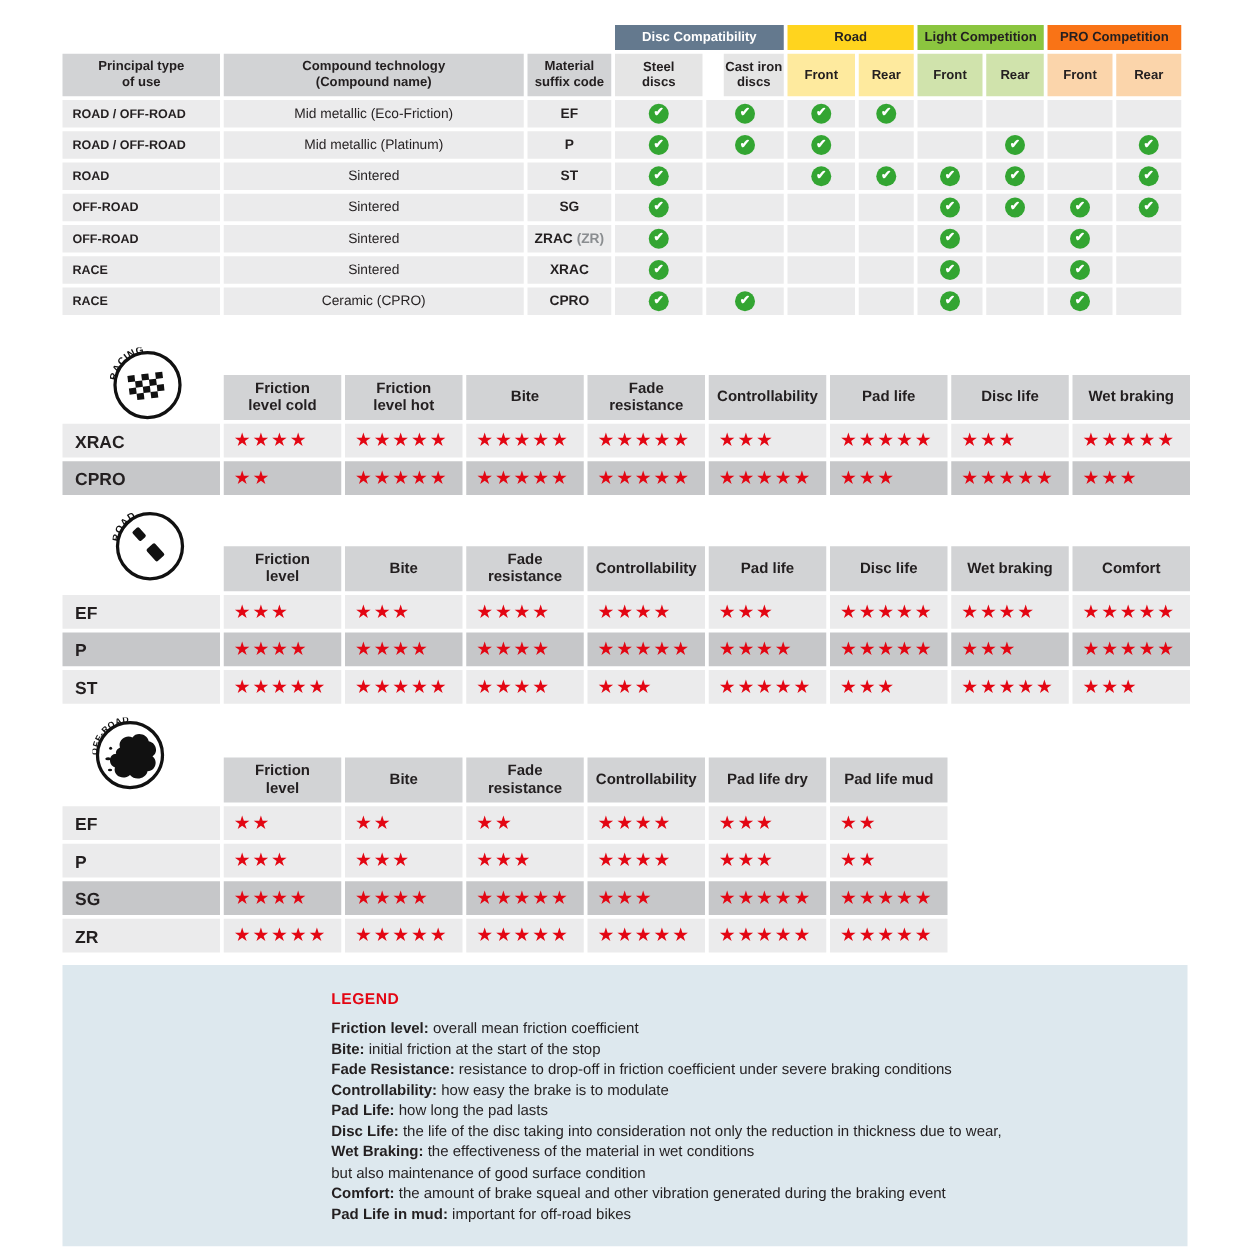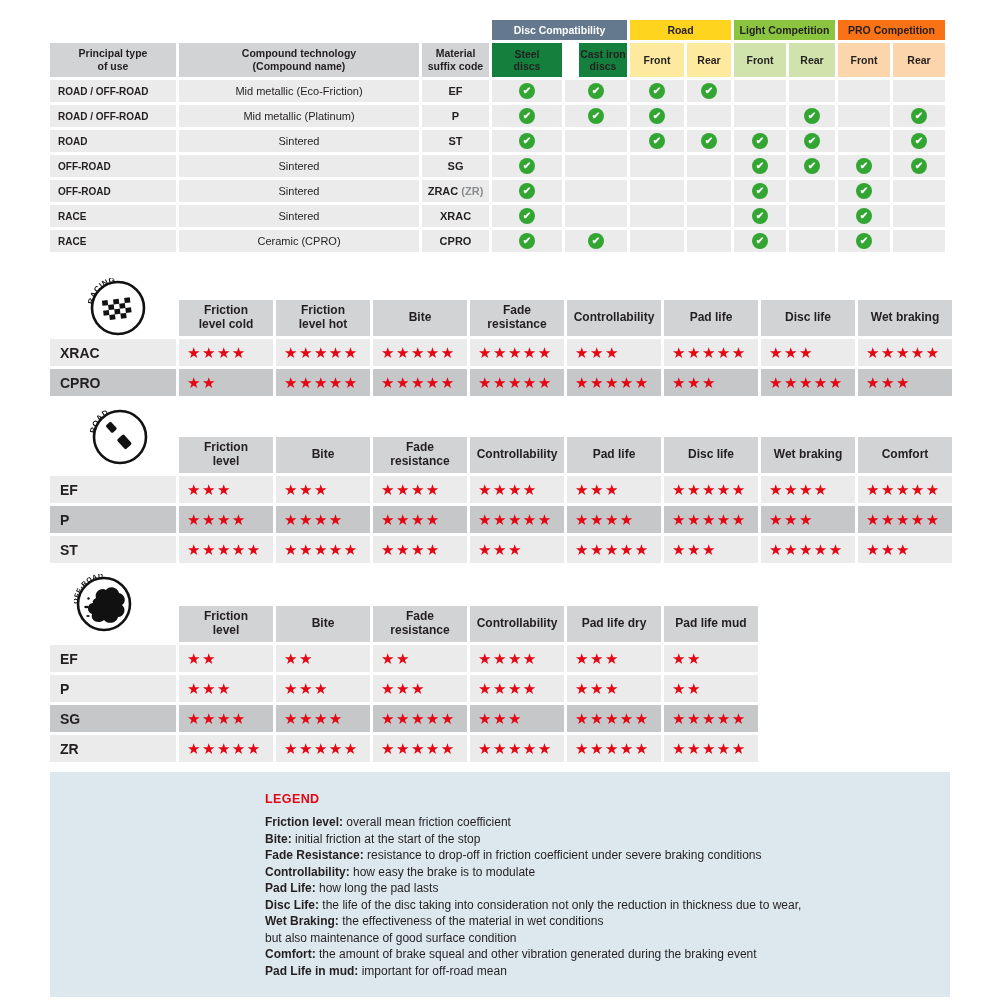--- a/index.html
+++ b/index.html
@@ -16,21 +16,21 @@
     margin:20px 0 0 50px;
     width:895px;
   }
   .cell { display:flex; align-items:center; justify-content:center; text-align:center; white-space:pre-line; }
   .group-header { font-weight:bold; font-size:10.5px; white-space:nowrap; }
   .grp-disc { background:#64798e; color:#fff; }
   .grp-road { background:#ffd41e; }
   .grp-light { background:#8bc53f; }
   .grp-pro { background:#f97316; }
   .sub-header { font-weight:bold; font-size:10.5px; line-height:1.15; }
-  .sub-disc { background:#15803d; }
+  .sub-disc { background:#e5e5e5; }
   .sub-road { background:#feea9e; }
   .sub-light { background:#d0e3ac; }
   .sub-pro { background:#fbd5ab; }
   .col-header { background:#d2d3d5; font-weight:bold; font-size:10.5px; line-height:1.2; }
   .use-cell { justify-content:flex-start; padding-left:8px; font-weight:bold; font-size:10px; text-align:left; }
   .compound-cell { font-size:11px; }
   .code-cell { font-size:11px; font-weight:bold; }
   .code-note { color:#8a8d90; font-weight:bold; }
   .row-light { background:#ebebec; }
   .row-dark { background:#c6c7c9; }
@@ -331,16 +331,16 @@
     <div id="legend-items">
         <div class="legend-line"><span class="legend-term">Friction level: </span><span class="legend-desc">overall mean friction coefficient</span></div>
         <div class="legend-line"><span class="legend-term">Bite: </span><span class="legend-desc">initial friction at the start of the stop</span></div>
         <div class="legend-line"><span class="legend-term">Fade Resistance: </span><span class="legend-desc">resistance to drop-off in friction coefficient under severe braking conditions</span></div>
         <div class="legend-line"><span class="legend-term">Controllability: </span><span class="legend-desc">how easy the brake is to modulate</span></div>
         <div class="legend-line"><span class="legend-term">Pad Life: </span><span class="legend-desc">how long the pad lasts</span></div>
         <div class="legend-line"><span class="legend-term">Disc Life: </span><span class="legend-desc">the life of the disc taking into consideration not only the reduction in thickness due to wear,</span></div>
         <div class="legend-line"><span class="legend-term">Wet Braking: </span><span class="legend-desc">the effectiveness of the material in wet conditions</span></div>
         <div class="legend-line"><span class="legend-desc">but also maintenance of good surface condition</span></div>
         <div class="legend-line"><span class="legend-term">Comfort: </span><span class="legend-desc">the amount of brake squeal and other vibration generated during the braking event</span></div>
-        <div class="legend-line"><span class="legend-term">Pad Life in mud: </span><span class="legend-desc">important for off-road mean</span></div>
+        <div class="legend-line"><span class="legend-term">Pad Life in mud: </span><span class="legend-desc">important for off-road bikes</span></div>
       </div>
   </div>
 </div>
 
 </body></html>

